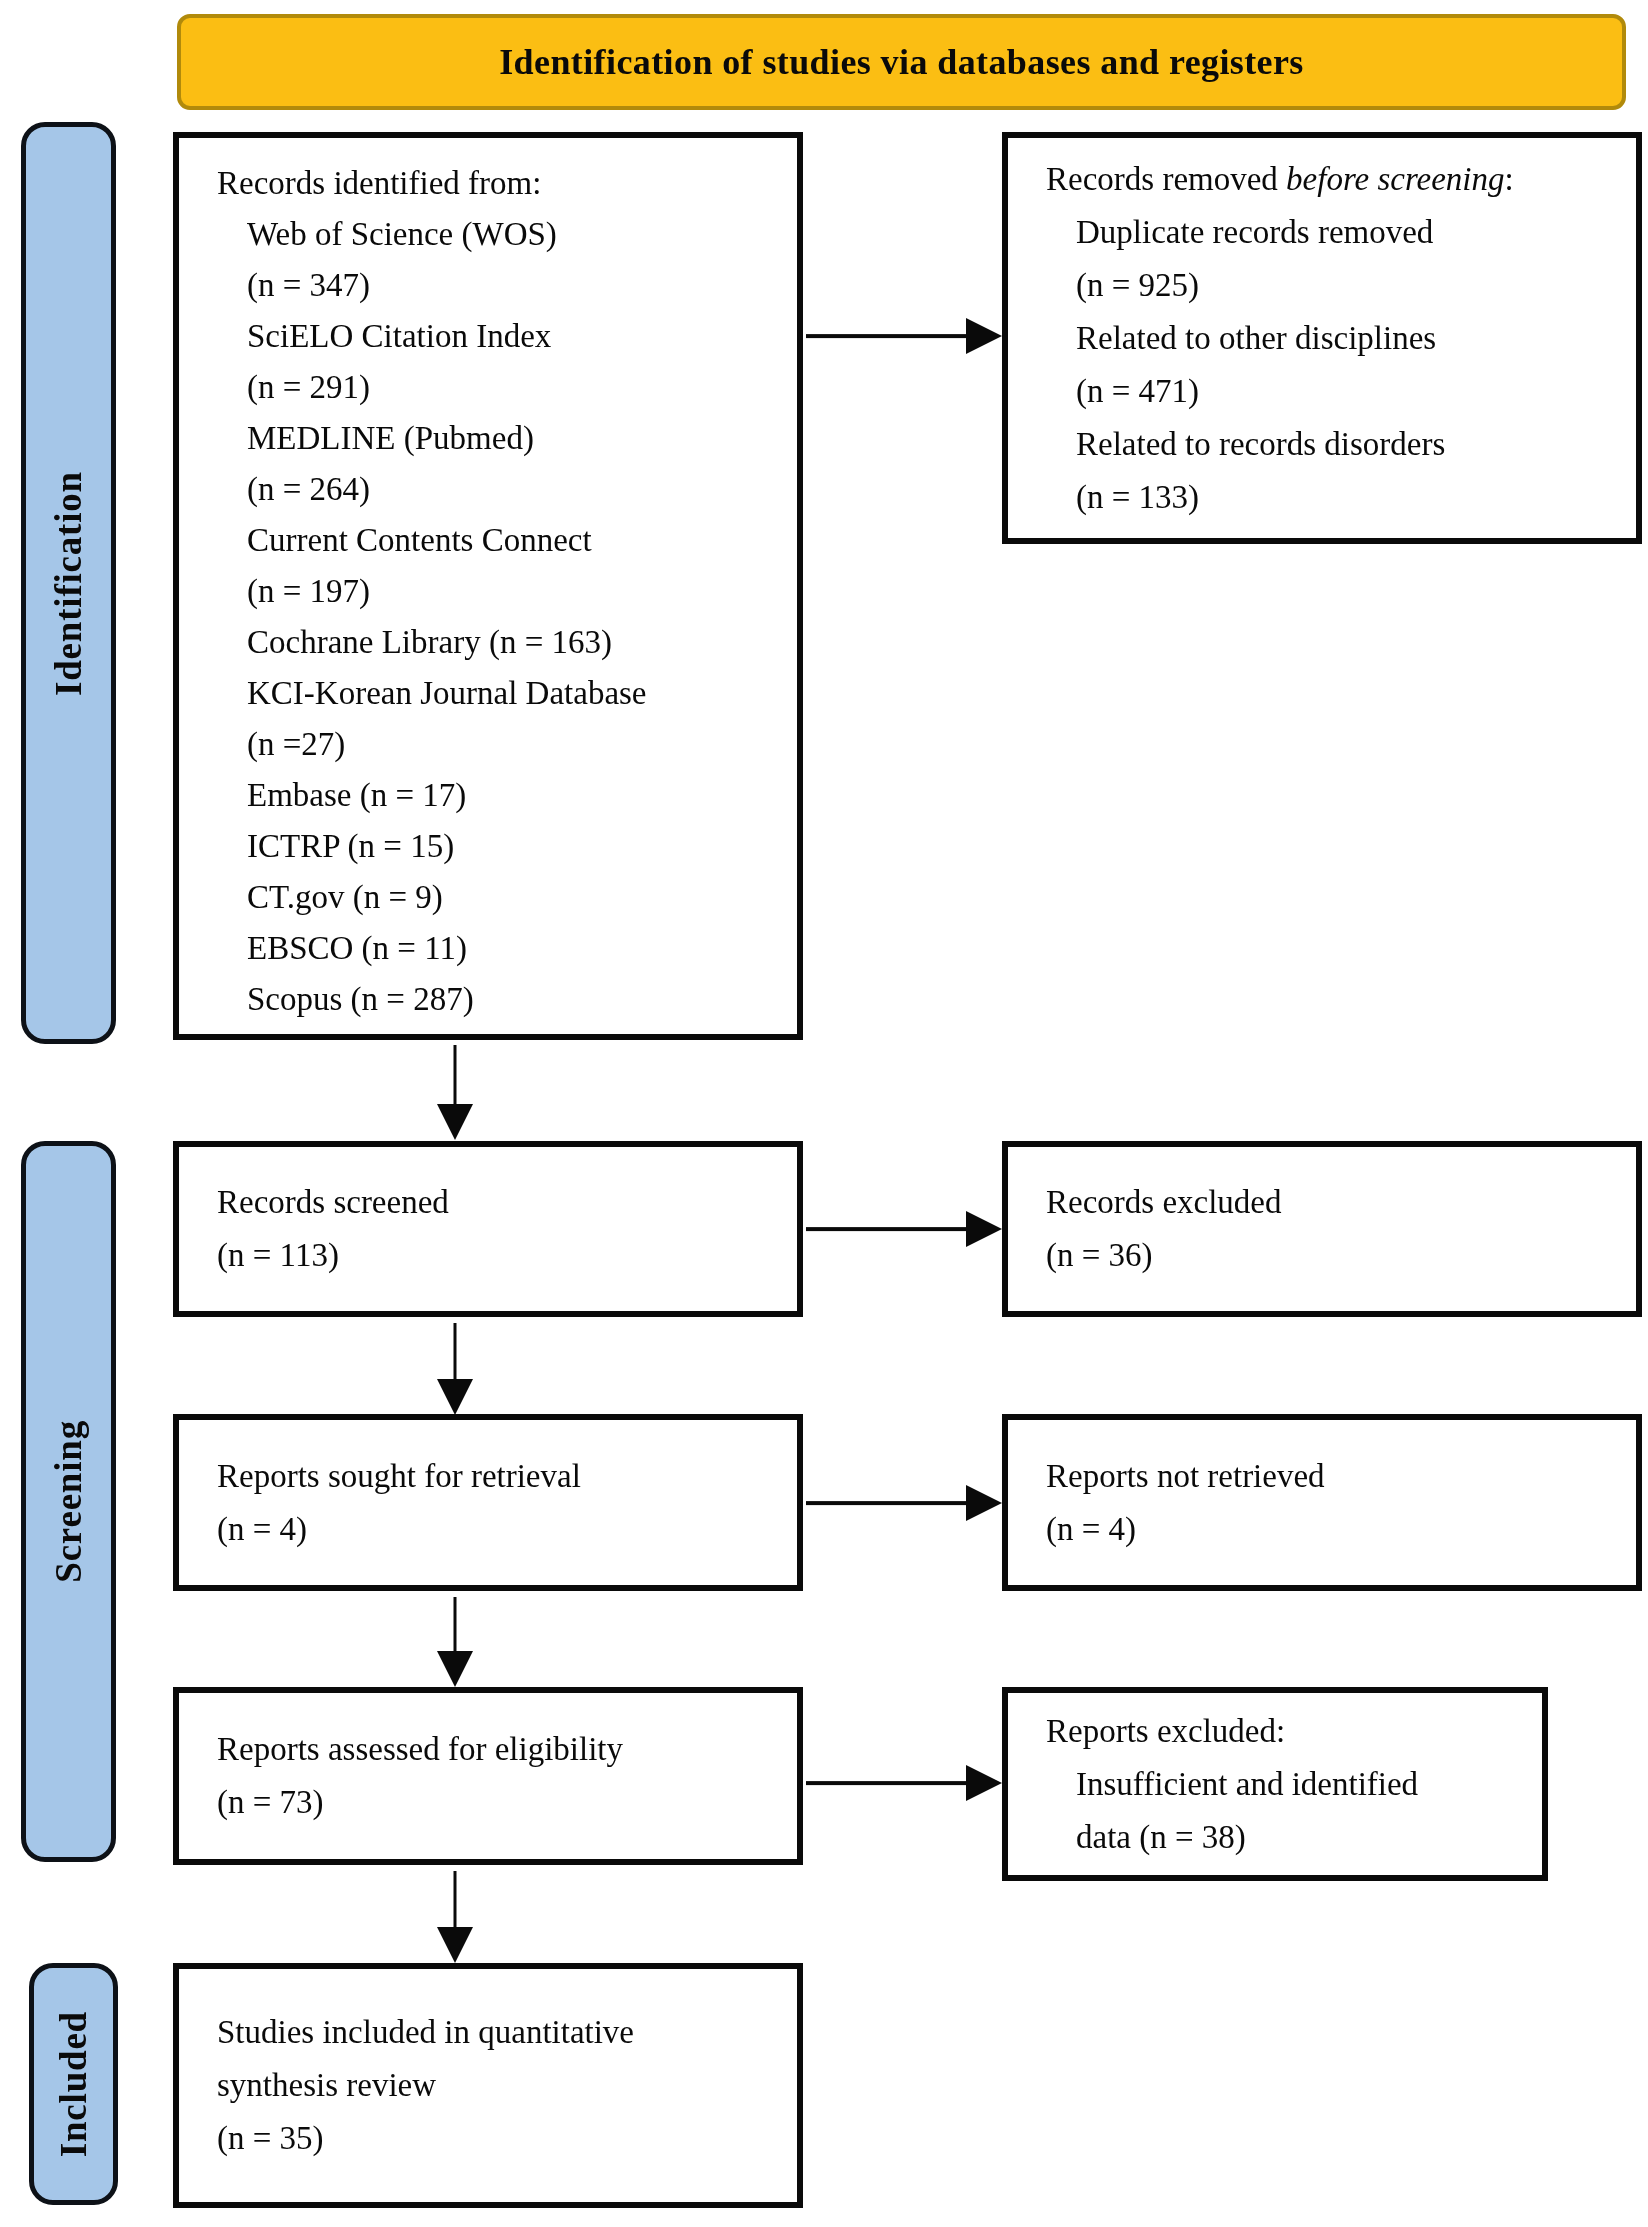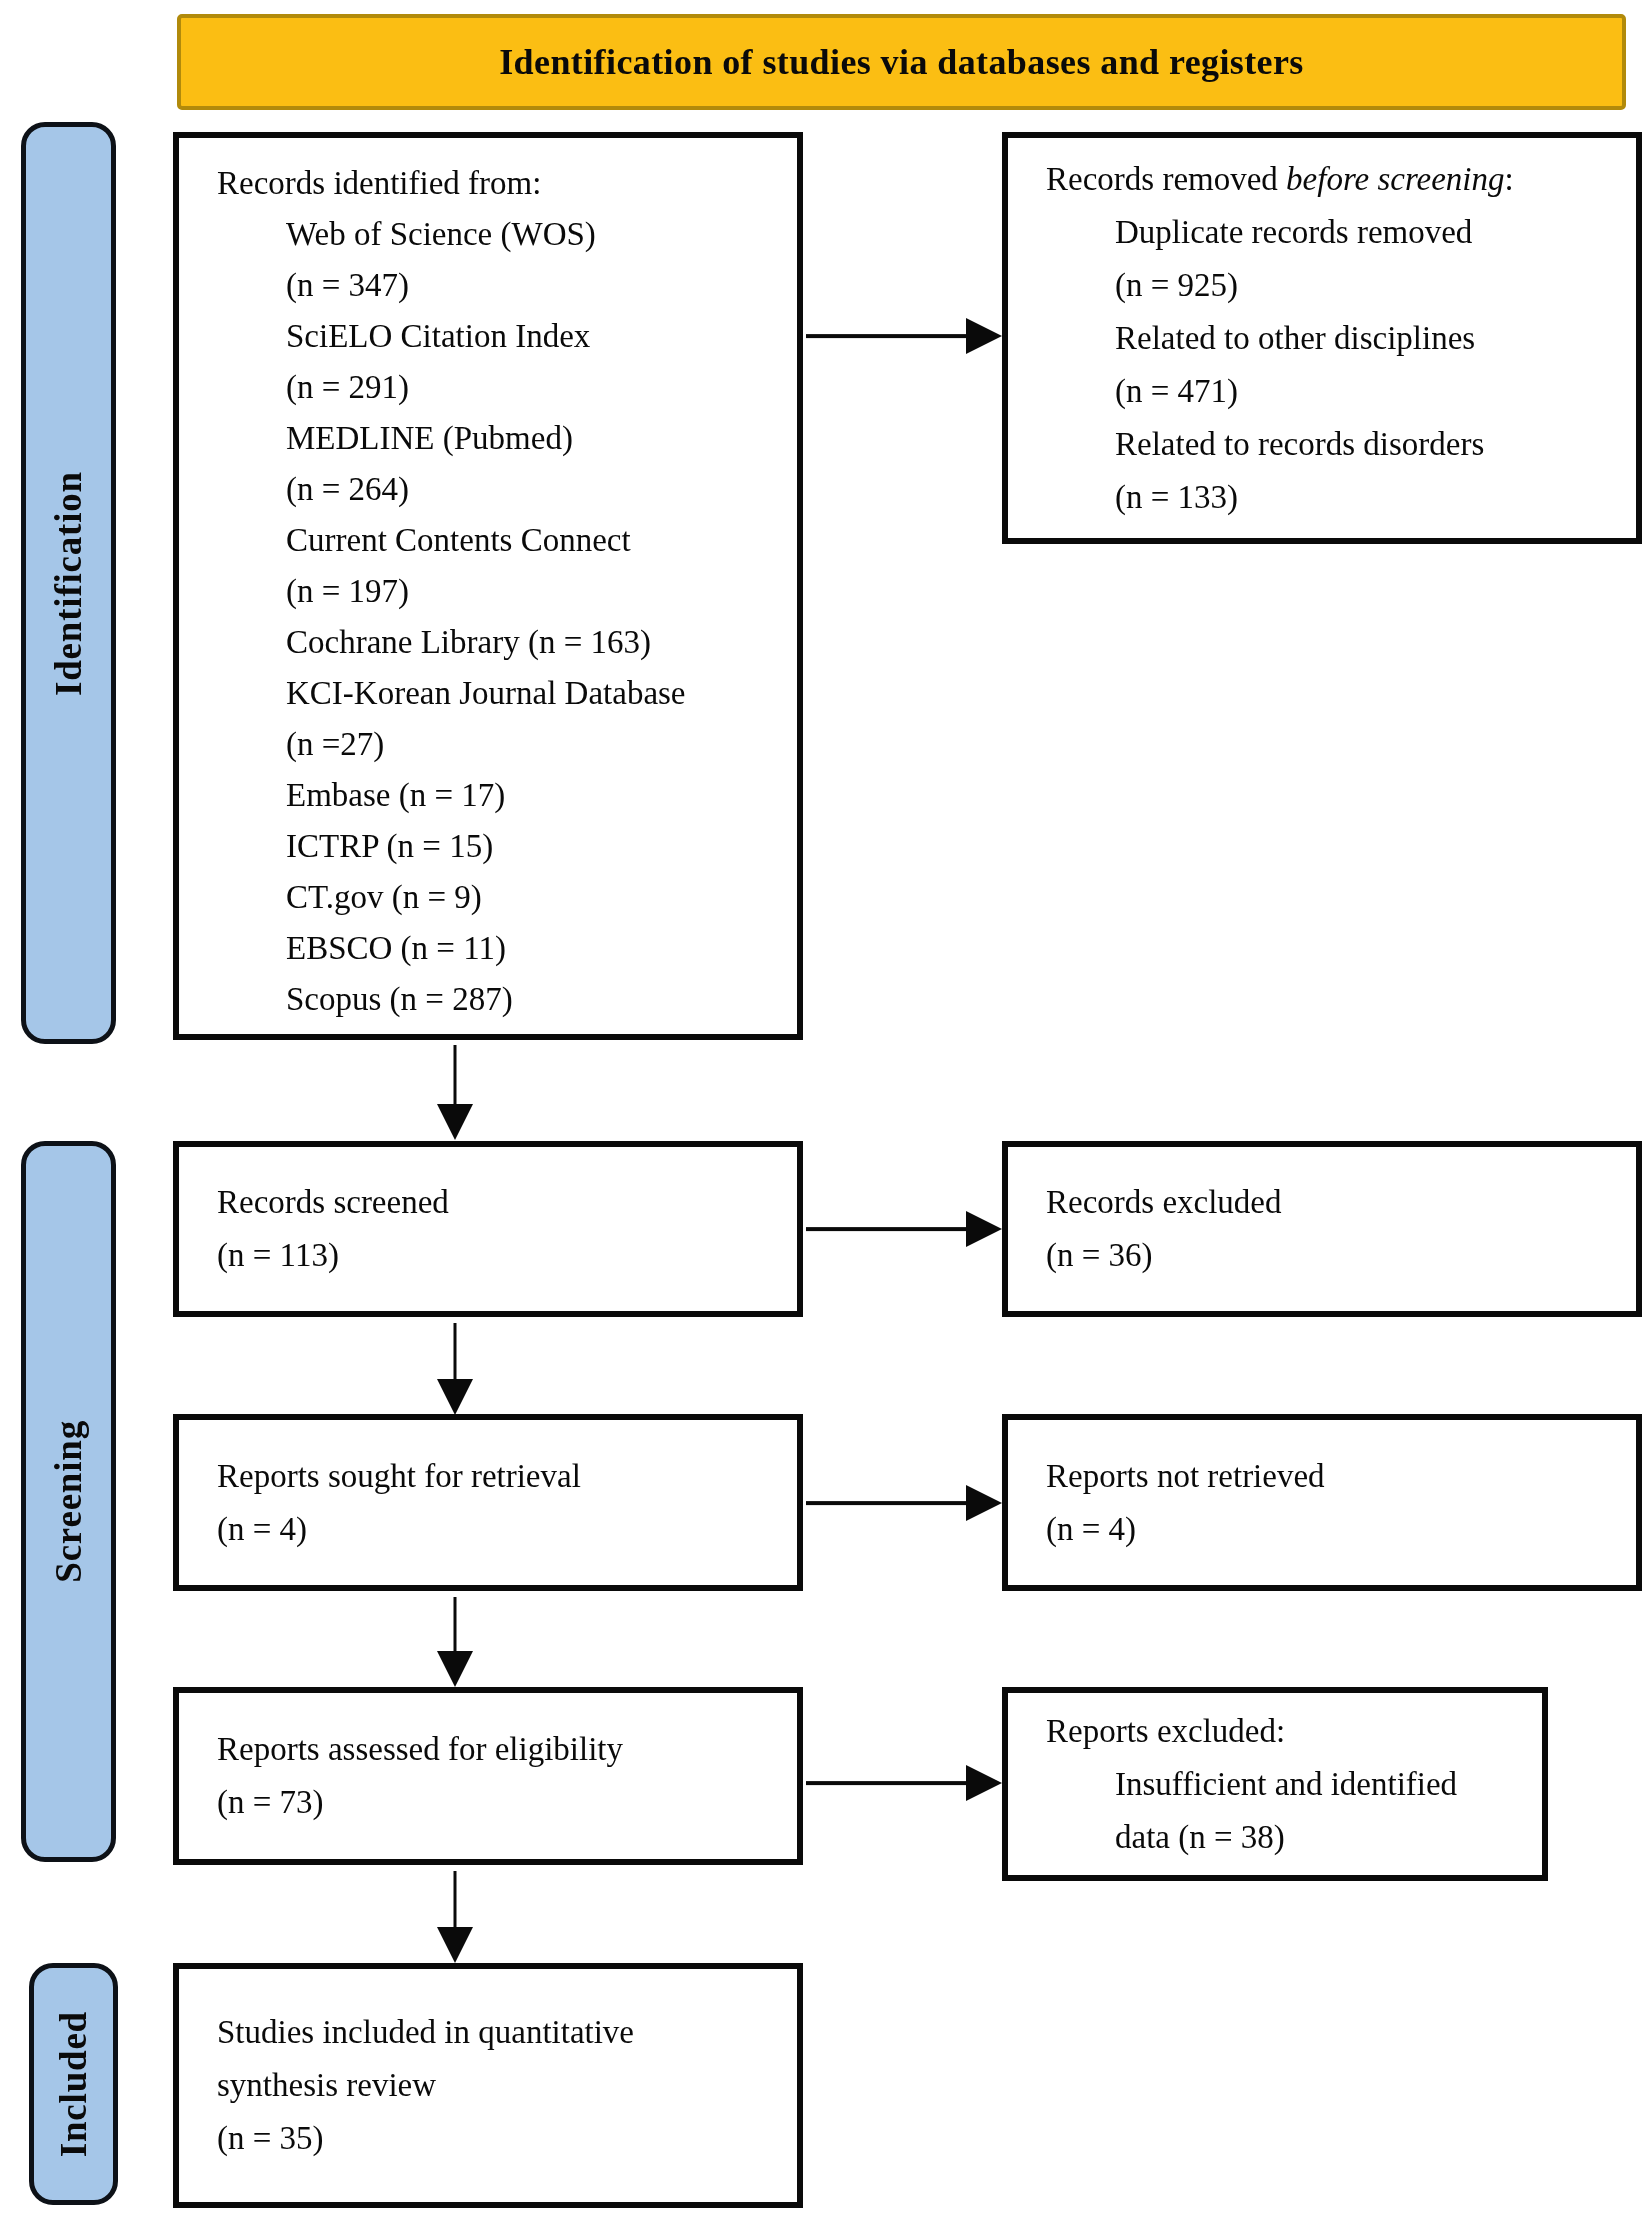--- a/index.html
+++ b/index.html
@@ -8,21 +8,21 @@
     --blue:#A5C6E8;
     --ink:#0a0a0a;
   }
   html,body{margin:0;padding:0;background:#ffffff;}
   body{width:1649px;height:2227px;font-family:"Liberation Serif","DejaVu Serif",serif;color:var(--ink);}
   .canvas{position:relative;width:1649px;height:2227px;background:#ffffff;overflow:hidden;}
 
   
   .banner{
     position:absolute;left:177px;top:13.5px;width:1449px;height:96px;
-    background:var(--yellow);border:4.5px solid var(--yellow-border);border-radius:5px;
+    background:var(--yellow);border:4.5px solid var(--yellow-border);border-radius:13px;
     box-sizing:border-box;display:flex;align-items:center;justify-content:center;
     font-weight:bold;font-size:36px;letter-spacing:0.4px;
   }
 
   
   .stage{
     position:absolute;background:var(--blue);border:5.3px solid #0d1117;border-radius:24px;
     box-sizing:border-box;display:flex;align-items:center;justify-content:center;
   }
   .stage span{
@@ -34,21 +34,21 @@
   .stage.included{left:28.6px;top:1963px;width:89px;height:242px;}
 
   
   .fbox{
     position:absolute;background:#ffffff;border:6px solid var(--ink);
     box-sizing:border-box;font-size:33px;line-height:51px;
     display:flex;flex-direction:column;justify-content:center;
     padding:7.5px 18px 7.5px 38px;
   }
   .fbox.top-align{justify-content:flex-start;padding-top:19.5px;}
-  .fbox .indent-list > div{margin-left:69px;}
+  .fbox .indent-list > div{margin-left:30px;}
   .fbox .line{white-space:nowrap;}
   .lh70{line-height:53px;}
 
   .box-identified{left:173px;top:132px;width:630px;height:908px;}
   .box-removed{left:1002px;top:132px;width:640px;height:412px;}
   .box-screened{left:173px;top:1141px;width:630px;height:176px;}
   .box-excluded{left:1002px;top:1141px;width:640px;height:176px;}
   .box-sought{left:173px;top:1414px;width:630px;height:177px;}
   .box-notretrieved{left:1002px;top:1414px;width:640px;height:177px;}
   .box-assessed{left:173px;top:1687px;width:630px;height:178px;}

